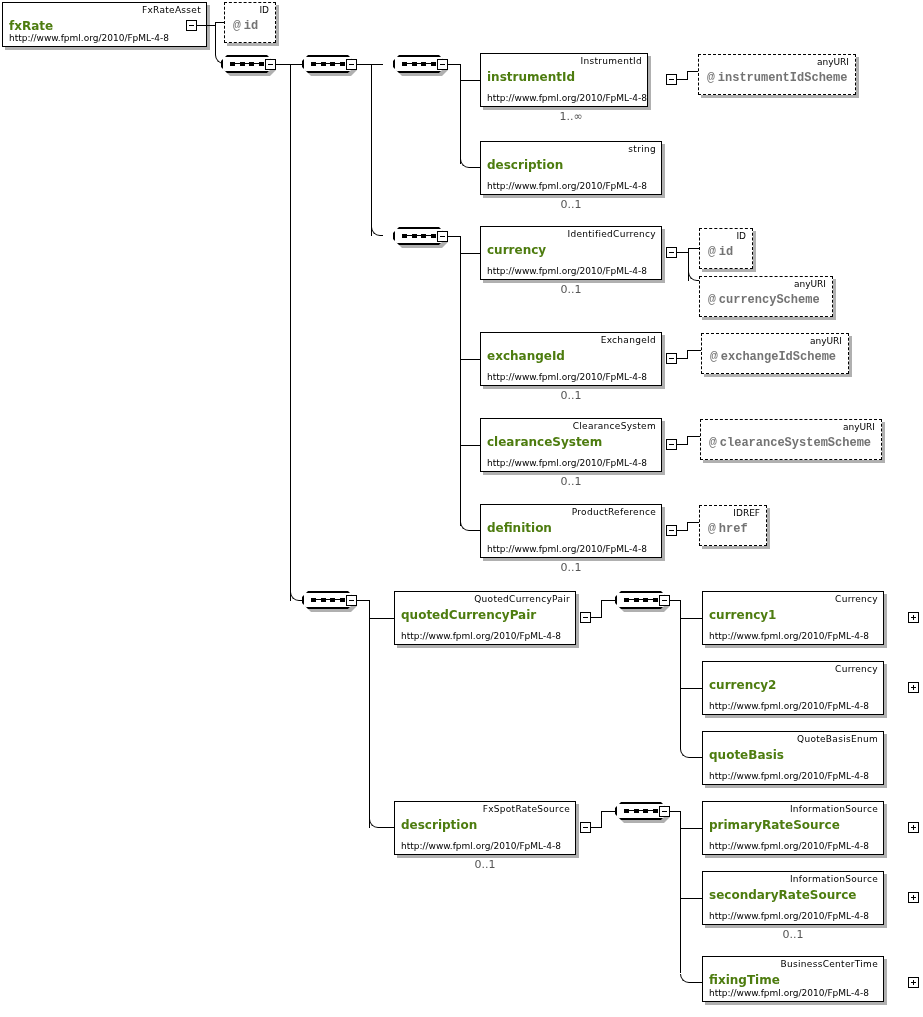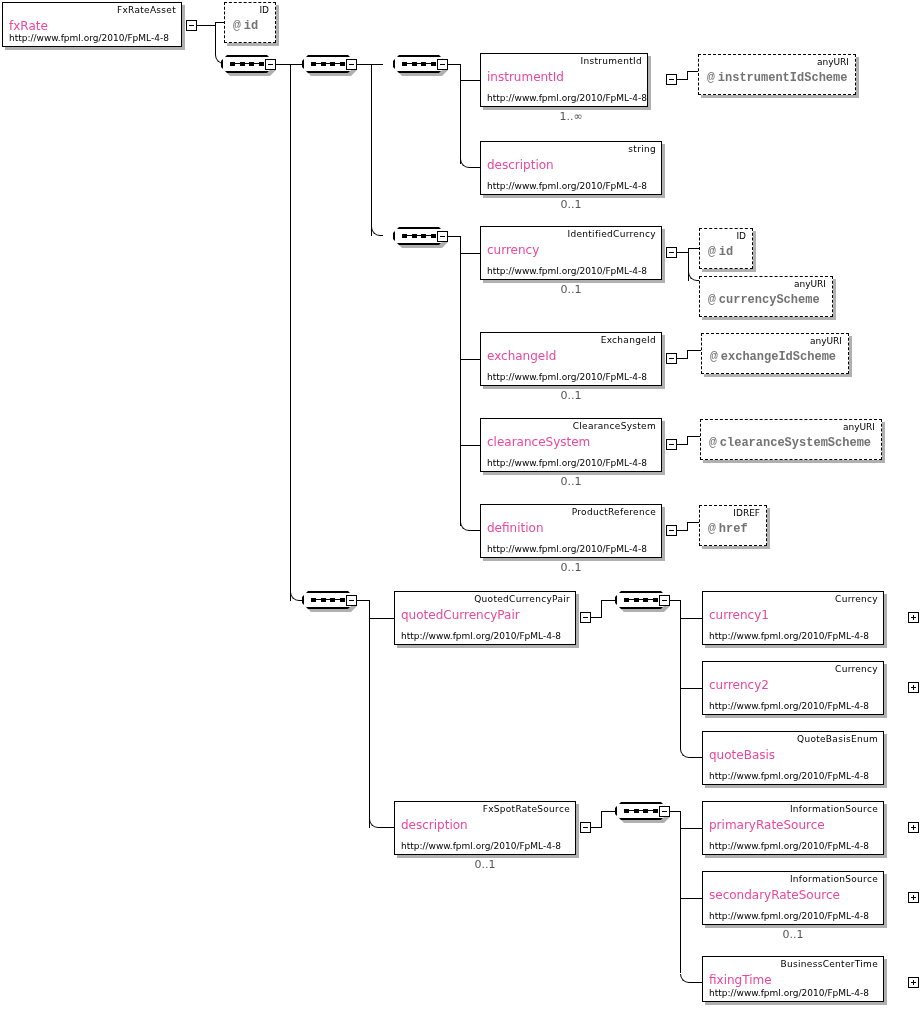--- a/index.html
+++ b/index.html
@@ -32,22 +32,22 @@
     font-size: 9px;
     color: #000000;
     letter-spacing: .3px;
     white-space: nowrap;
   }
   .node .name {
     position: absolute;
     left: 6px;
     top: 16px;
     font-size: 12px;
-    font-weight: normal;
-    color: #ec4899;
+    font-weight: bold;
+    color: #4d7c0f;
     white-space: nowrap;
   }
   .node .ns {
     position: absolute;
     left: 6px;
     bottom: 3px;
     font-size: 9px;
     color: #000000;
     white-space: nowrap;
   }
@@ -189,21 +189,21 @@
     color: #555555;
     text-align: center;
     white-space: nowrap;
   }
 </style>
 </head>
 <body>
 
 <div id="canvas">
 
-  <div class="node root" style="left:2px; top:2px; width:180px; height:45px;padding-left:46px;">
+  <div class="node root" style="left:2px; top:2px; width:205px; height:45px;padding-left:46px;">
     <span class="type">FxRateAsset</span>
     <span class="name">fxRate</span>
     <span class="ns">http://www.fpml.org/2010/FpML-4-8</span>
   </div>
 
   <div class="toggle" style="left:186px; top:20px;"></div>
 
   <div class="ln lnh" style="left:197px; top:25px; width:18px;"></div>
   <div class="elbow" style="left:215px; top:25px; width:11px; height:39px;"></div>
   <div class="ln lnh" style="left:215px; top:25px; width:1px; height:1px;"></div>

